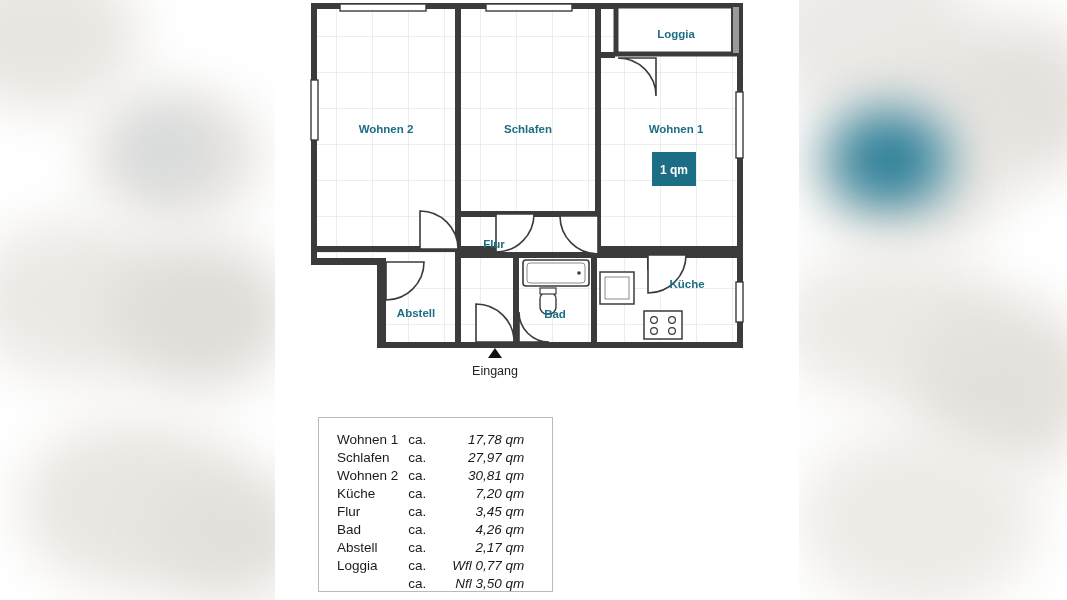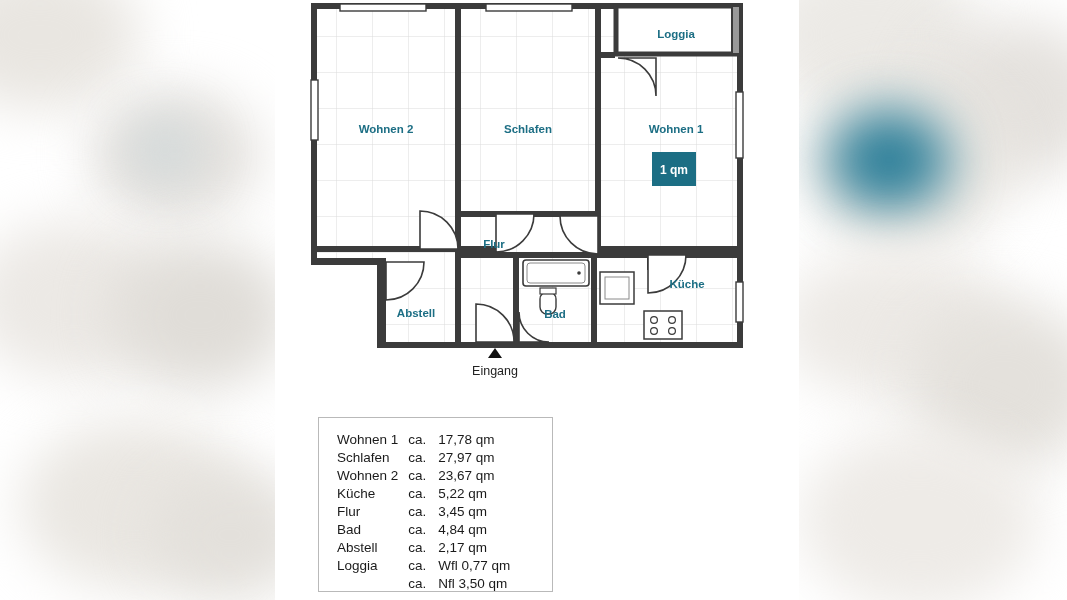--- a/index.html
+++ b/index.html
@@ -76,21 +76,21 @@
     font-size: 13.5px;
     color: #1a1a1a;
   }
   .legend td {
     padding: 1.5px 0;
     white-space: nowrap;
     font-family: "Liberation Sans", sans-serif;
   }
   .legend td.name { padding-right: 10px; }
   .legend td.ca   { padding-right: 12px; text-align: right; }
-  .legend td.val  { min-width: 86px; }
+  .legend td.val  { text-align: right; min-width: 86px; font-style: italic; }
 </style>
 </head>
 <body>
 
 <div class="blur-panel blur-left">
   <div class="blob" style="left:-60px; top:-40px; width:200px; height:150px; background:#e9e6e1;"></div>
   <div class="blob" style="left:90px;  top:90px;  width:170px; height:130px; background:#e4e1dd;"></div>
   <div class="blob" style="left:-30px; top:220px; width:210px; height:160px; background:#ece9e5;"></div>
   <div class="blob" style="left:110px; top:240px; width:180px; height:150px; background:#e0ddd8;"></div>
   <div class="blob" style="left:20px;  top:420px; width:230px; height:170px; background:#eae7e2;"></div>
@@ -231,36 +231,36 @@
         <td class="val">17,78 qm</td>
       </tr>
       <tr>
         <td class="name">Schlafen</td>
         <td class="ca">ca.</td>
         <td class="val">27,97 qm</td>
       </tr>
       <tr>
         <td class="name">Wohnen 2</td>
         <td class="ca">ca.</td>
-        <td class="val">23,67 qm</td>
+        <td class="val">30,81 qm</td>
       </tr>
       <tr>
         <td class="name">Küche</td>
         <td class="ca">ca.</td>
-        <td class="val">5,22 qm</td>
+        <td class="val">7,20 qm</td>
       </tr>
       <tr>
         <td class="name">Flur</td>
         <td class="ca">ca.</td>
         <td class="val">3,45 qm</td>
       </tr>
       <tr>
         <td class="name">Bad</td>
         <td class="ca">ca.</td>
-        <td class="val">4,84 qm</td>
+        <td class="val">4,26 qm</td>
       </tr>
       <tr>
         <td class="name">Abstell</td>
         <td class="ca">ca.</td>
         <td class="val">2,17 qm</td>
       </tr>
       <tr>
         <td class="name">Loggia</td>
         <td class="ca">ca.</td>
         <td class="val">Wfl 0,77 qm</td>

